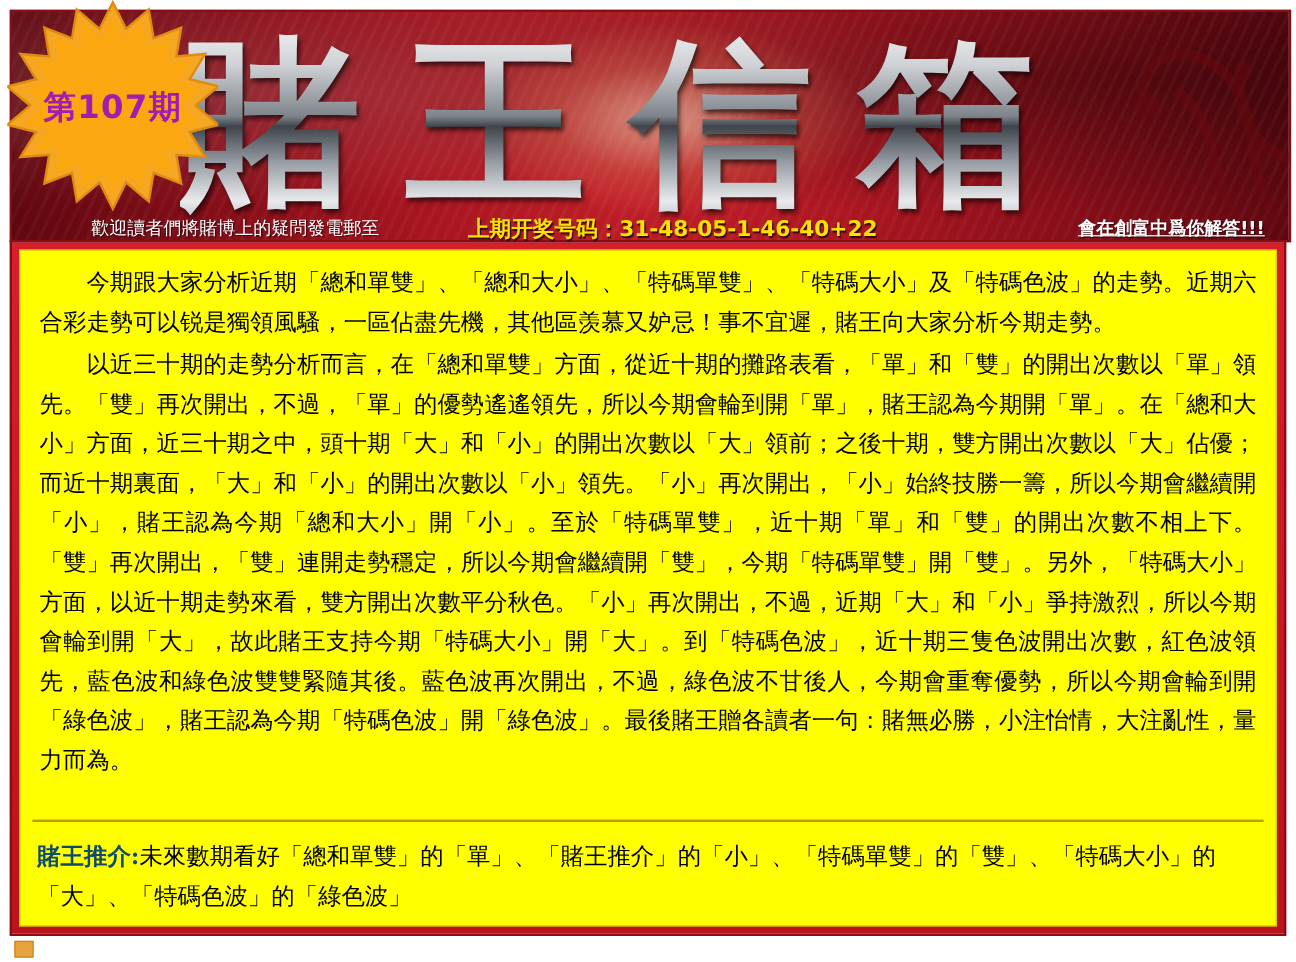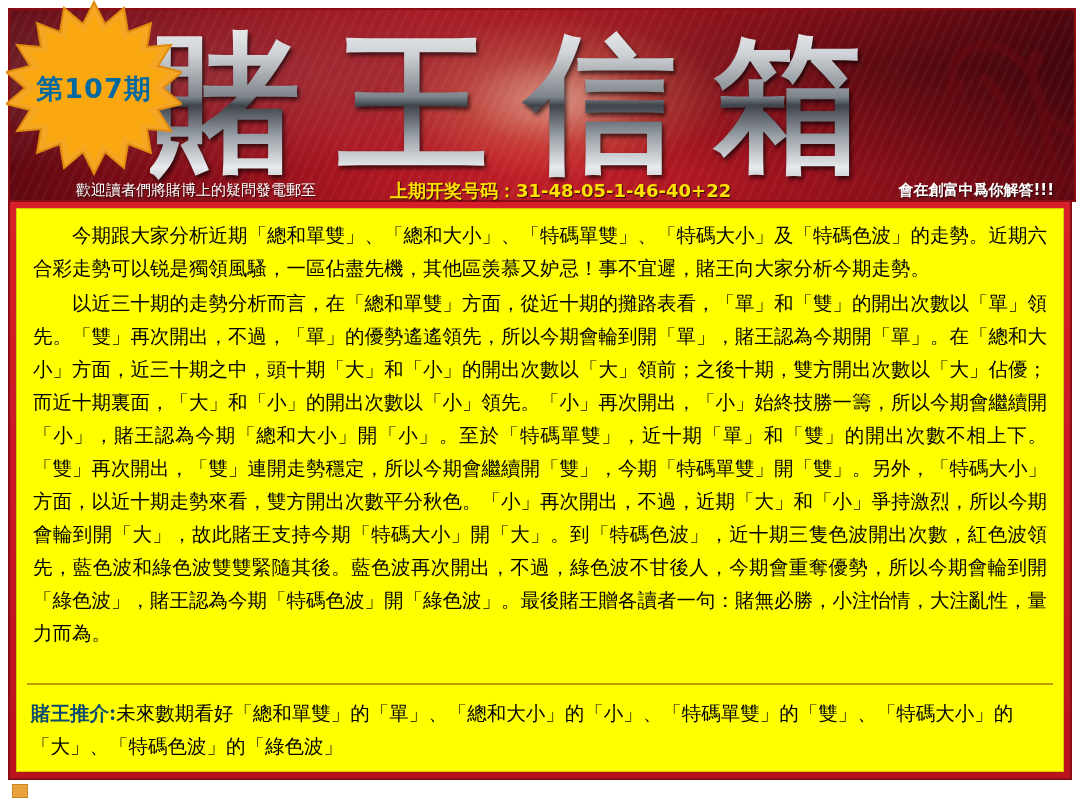--- a/index.html
+++ b/index.html
@@ -92,21 +92,21 @@
     position: absolute;
     left: 0;
     top: 0;
     width: 176px;
     height: 176px;
     display: flex;
     align-items: center;
     justify-content: center;
     font-size: 27px;
     font-weight: bold;
-    color: #0369a1;
+    color: #a21caf;
     font-family: "DejaVu Sans", "Liberation Sans", sans-serif;
     letter-spacing: 1px;
     padding-top: 2px;
     box-sizing: border-box;
   }
   
   .subheader {
     position: absolute;
     left: 8px;
     top: 178px;
@@ -141,20 +141,21 @@
   .sub-right {
     position: absolute;
     right: 18px;
     top: 3px;
     font-size: 15px;
     font-weight: bold;
     color: #ffffff;
     font-family: "DejaVu Sans", "Liberation Sans", sans-serif;
     text-shadow: 1px 1px 1px rgba(0,0,0,0.6);
     white-space: nowrap;
+    text-decoration: underline;
   }
   
   .body-wrap {
     position: absolute;
     left: 8px;
     top: 200px;
     width: 1064px;
     height: 580px;
     background: linear-gradient(180deg, #d61f2b 0%, #b9131d 100%);
     border: 2px solid #8a0d16;
@@ -283,20 +284,20 @@
   </div>
 
   <div class="body-wrap">
     <div class="yellow-panel">
       <div class="article">
         <p>今期跟大家分析近期「總和單雙」、「總和大小」、「特碼單雙」、「特碼大小」及「特碼色波」的走勢。近期六合彩走勢可以锐是獨領風騷，一區佔盡先機，其他區羡慕又妒忌！事不宜遲，賭王向大家分析今期走勢。</p>
         <p>以近三十期的走勢分析而言，在「總和單雙」方面，從近十期的攤路表看，「單」和「雙」的開出次數以「單」領先。「雙」再次開出，不過，「單」的優勢遙遙領先，所以今期會輪到開「單」，賭王認為今期開「單」。在「總和大小」方面，近三十期之中，頭十期「大」和「小」的開出次數以「大」領前；之後十期，雙方開出次數以「大」佔優；而近十期裏面，「大」和「小」的開出次數以「小」領先。「小」再次開出，「小」始終技勝一籌，所以今期會繼續開「小」，賭王認為今期「總和大小」開「小」。至於「特碼單雙」，近十期「單」和「雙」的開出次數不相上下。「雙」再次開出，「雙」連開走勢穩定，所以今期會繼續開「雙」，今期「特碼單雙」開「雙」。另外，「特碼大小」方面，以近十期走勢來看，雙方開出次數平分秋色。「小」再次開出，不過，近期「大」和「小」爭持激烈，所以今期會輪到開「大」，故此賭王支持今期「特碼大小」開「大」。到「特碼色波」，近十期三隻色波開出次數，紅色波領先，藍色波和綠色波雙雙緊隨其後。藍色波再次開出，不過，綠色波不甘後人，今期會重奪優勢，所以今期會輪到開「綠色波」，賭王認為今期「特碼色波」開「綠色波」。最後賭王贈各讀者一句：賭無必勝，小注怡情，大注亂性，量力而為。</p>
       </div>
       <div class="divider"></div>
       <div class="recommend">
-        <span class="lbl">賭王推介:</span><span>未來數期看好「總和單雙」的「單」、「總和大小」的「小」、「特碼單雙」的「雙」、「特碼大小」的「大」、「特碼色波」的「綠色波」</span>
+        <span class="lbl">賭王推介:</span><span>未來數期看好「總和單雙」的「單」、「賭王推介」的「小」、「特碼單雙」的「雙」、「特碼大小」的「大」、「特碼色波」的「綠色波」</span>
       </div>
     </div>
   </div>
 
   <div class="footer-mark"></div>
 
 </div>
 
 </body></html>

